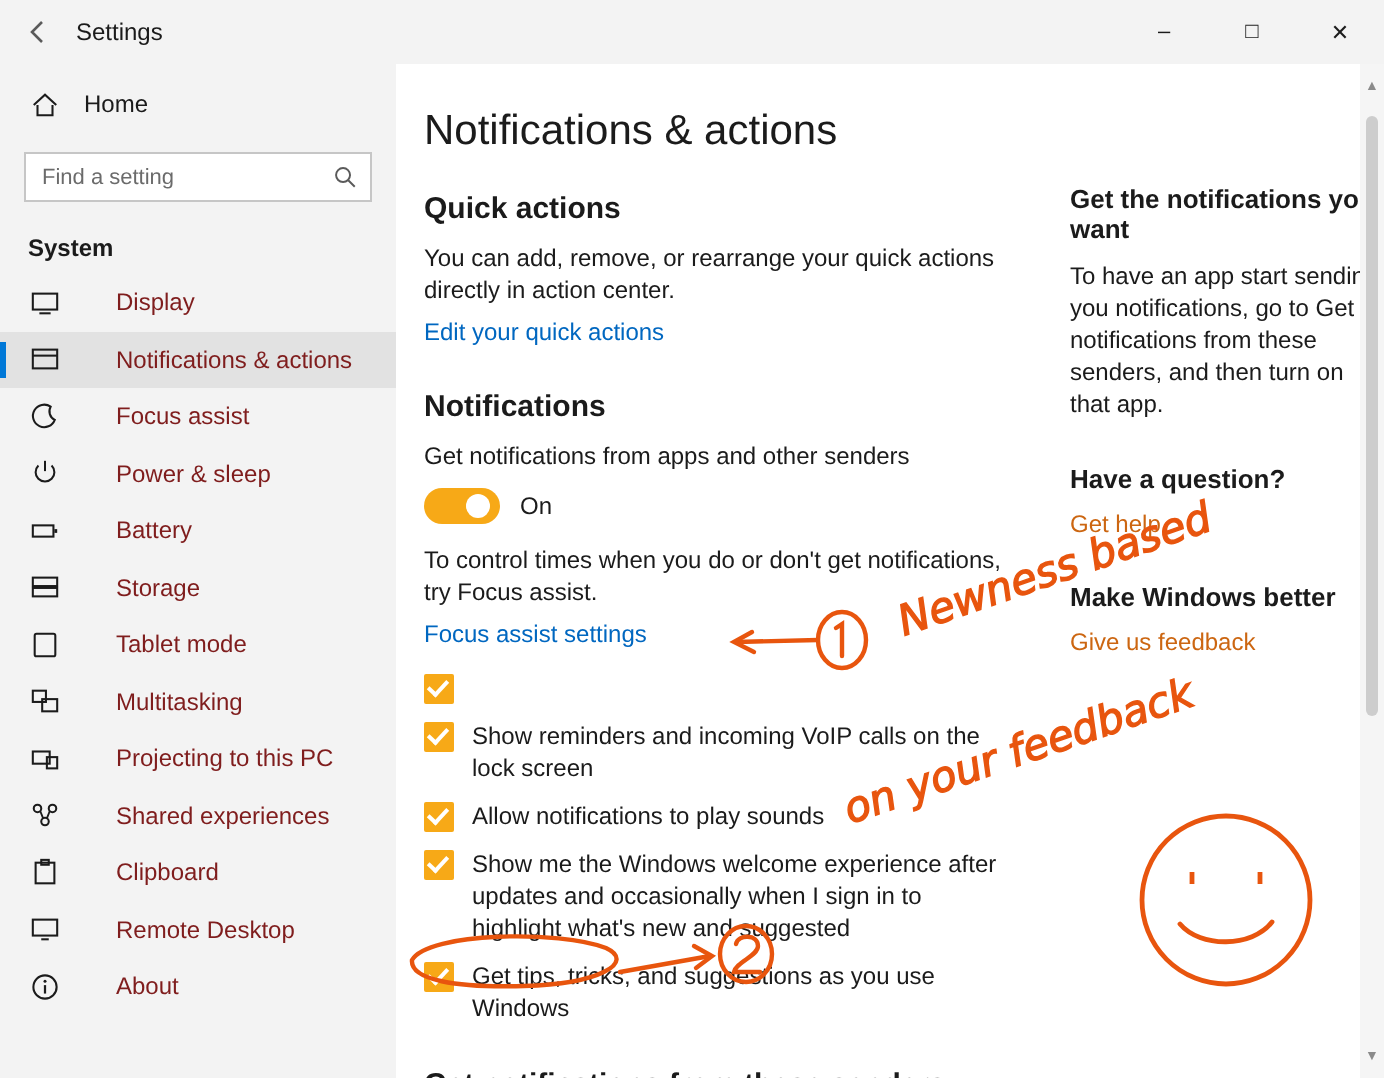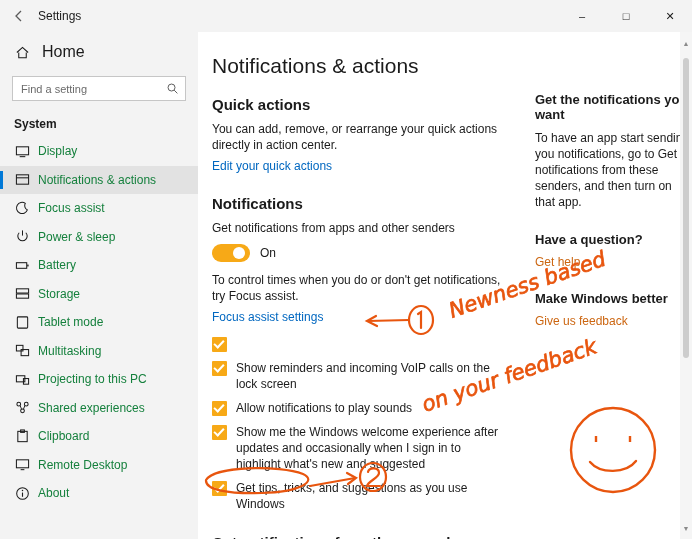--- a/index.html
+++ b/index.html
@@ -30,37 +30,37 @@
   .body { flex:1; display:flex; min-height:0; }
 
   
   .sidebar {
     width:198px; min-width:198px; background:#f3f3f3; padding-top:4px;
     display:flex; flex-direction:column; overflow:hidden; position:relative;
   }
   .home-row {
     display:flex; align-items:center; gap:12px; height:32px; padding:0 14px; cursor:default;
   }
-  .home-label { font-size:16px; }
+  .home-label { font-size:12px; }
   .search-wrap { padding:8px 12px 6px 12px; }
   .search-box {
     height:25px; background:#fff; border:1px solid #c6c6c6; display:flex; align-items:center;
     padding:0 6px 0 8px;
   }
   .search-box input {
     border:0; outline:0; flex:1; font-size:11px; font-family:"Liberation Sans", sans-serif;
     color:#1b1b1b; background:transparent; padding:0;
   }
   .search-box input::placeholder { color:#6b6b6b; }
   .search-ico { width:14px; height:14px; color:#5a5a5a; display:flex; align-items:center; justify-content:center; }
   .section-head { font-size:12px; font-weight:bold; padding:10px 0 6px 14px; color:#1b1b1b; }
   .nav-list { overflow:hidden; }
   .nav-item {
-    display:flex; align-items:center; gap:8px; height:28.5px; padding:0 10px 0 14px;
-    font-size:12px; position:relative; color:#15803d;
+    display:flex; align-items:center; gap:28px; height:28.5px; padding:0 10px 0 14px;
+    font-size:12px; position:relative; color:#7f1d1d;
   }
   .nav-item.selected { background:#e2e2e2; }
   .nav-item.selected::before {
     content:""; position:absolute; left:0; top:5px; bottom:5px; width:3px; background:#0078d7;
   }
   .nav-ico { width:16px; height:16px; color:#1b1b1b; display:flex; align-items:center; justify-content:center; flex:0 0 16px; }
 
   
   .main { flex:1; background:#fff; display:flex; min-width:0; overflow:hidden; position:relative; }
   .content { flex:1; padding:22px 22px 0 14px; min-width:0; }

